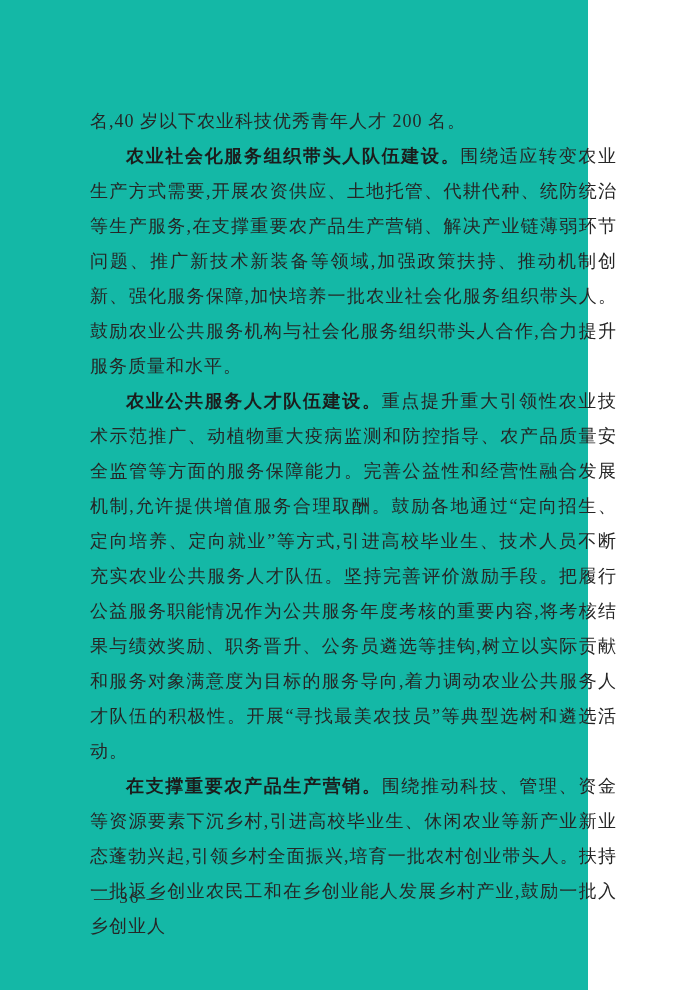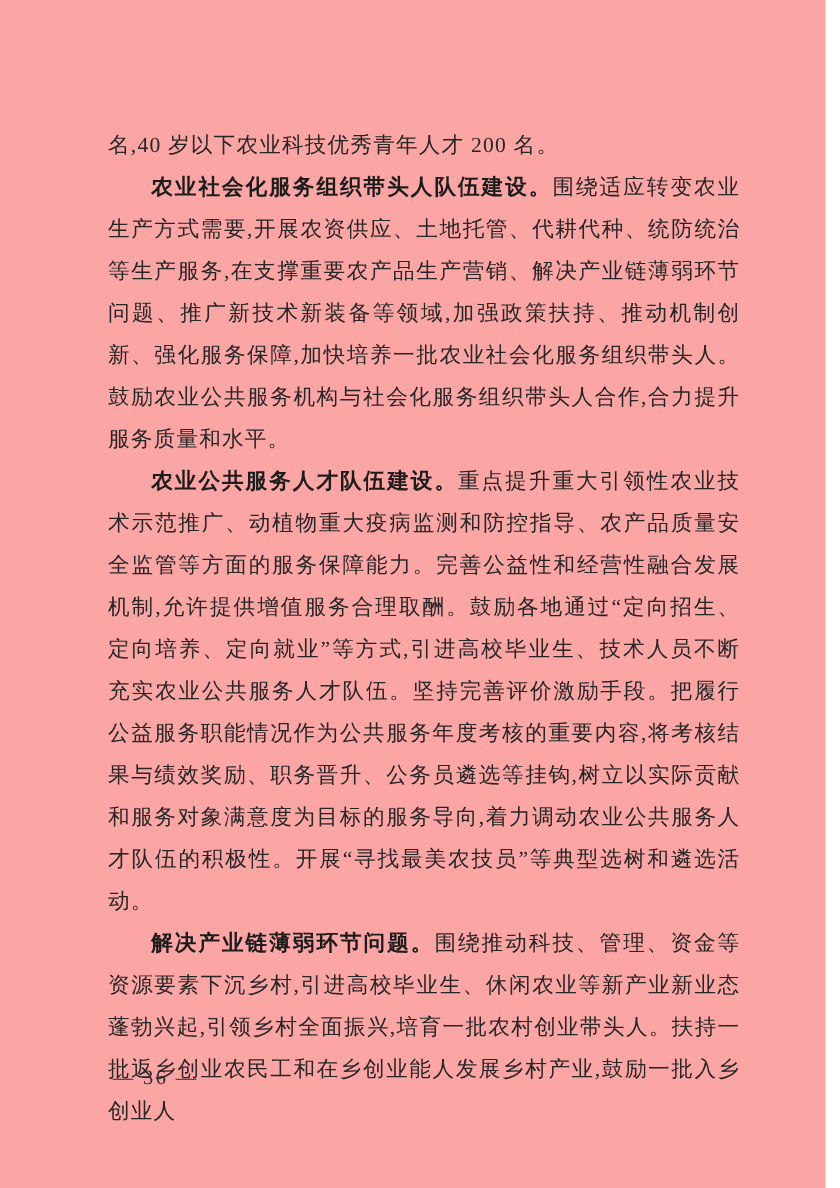--- a/index.html
+++ b/index.html
@@ -11,22 +11,22 @@
     height: 990px;
     background: #ffffff;
     font-family: "Liberation Serif", "DejaVu Serif", serif;
     color: #262626;
     position: relative;
     overflow: hidden;
   }
   .page {
     position: absolute;
     left: 0; top: 0;
-    width: 688px; height: 990px;
-    background: #fca5a5;
+    width: 588px; height: 990px;
+    background: #14b8a6;
   }
   .text-col {
     position: absolute;
     left: 90px;
     top: 104px;
     width: 527px;
     font-size: 18px;
     line-height: 35px;
     letter-spacing: 1px;
     text-align: justify;
@@ -59,19 +59,19 @@
 <div class="page">
 
   <div class="text-col">
 
     <p class="continuation">名,40 岁以下农业科技优秀青年人才 200 名。</p>
 
     <p><span class="para-heading">农业社会化服务组织带头人队伍建设。</span><span>围绕适应转变农业生产方式需要,开展农资供应、土地托管、代耕代种、统防统治等生产服务,在支撑重要农产品生产营销、解决产业链薄弱环节问题、推广新技术新装备等领域,加强政策扶持、推动机制创新、强化服务保障,加快培养一批农业社会化服务组织带头人。鼓励农业公共服务机构与社会化服务组织带头人合作,合力提升服务质量和水平。</span></p>
 
     <p><span class="para-heading">农业公共服务人才队伍建设。</span><span>重点提升重大引领性农业技术示范推广、动植物重大疫病监测和防控指导、农产品质量安全监管等方面的服务保障能力。完善公益性和经营性融合发展机制,允许提供增值服务合理取酬。鼓励各地通过“定向招生、定向培养、定向就业”等方式,引进高校毕业生、技术人员不断充实农业公共服务人才队伍。坚持完善评价激励手段。把履行公益服务职能情况作为公共服务年度考核的重要内容,将考核结果与绩效奖励、职务晋升、公务员遴选等挂钩,树立以实际贡献和服务对象满意度为目标的服务导向,着力调动农业公共服务人才队伍的积极性。开展“寻找最美农技员”等典型选树和遴选活动。</span></p>
 
-    <p><span class="para-heading">解决产业链薄弱环节问题。</span><span>围绕推动科技、管理、资金等资源要素下沉乡村,引进高校毕业生、休闲农业等新产业新业态蓬勃兴起,引领乡村全面振兴,培育一批农村创业带头人。扶持一批返乡创业农民工和在乡创业能人发展乡村产业,鼓励一批入乡创业人</span></p>
+    <p><span class="para-heading">在支撑重要农产品生产营销。</span><span>围绕推动科技、管理、资金等资源要素下沉乡村,引进高校毕业生、休闲农业等新产业新业态蓬勃兴起,引领乡村全面振兴,培育一批农村创业带头人。扶持一批返乡创业农民工和在乡创业能人发展乡村产业,鼓励一批入乡创业人</span></p>
 
   </div>
 
   <div class="page-number">— 36 —</div>
 
 </div>
 
 </body></html>

